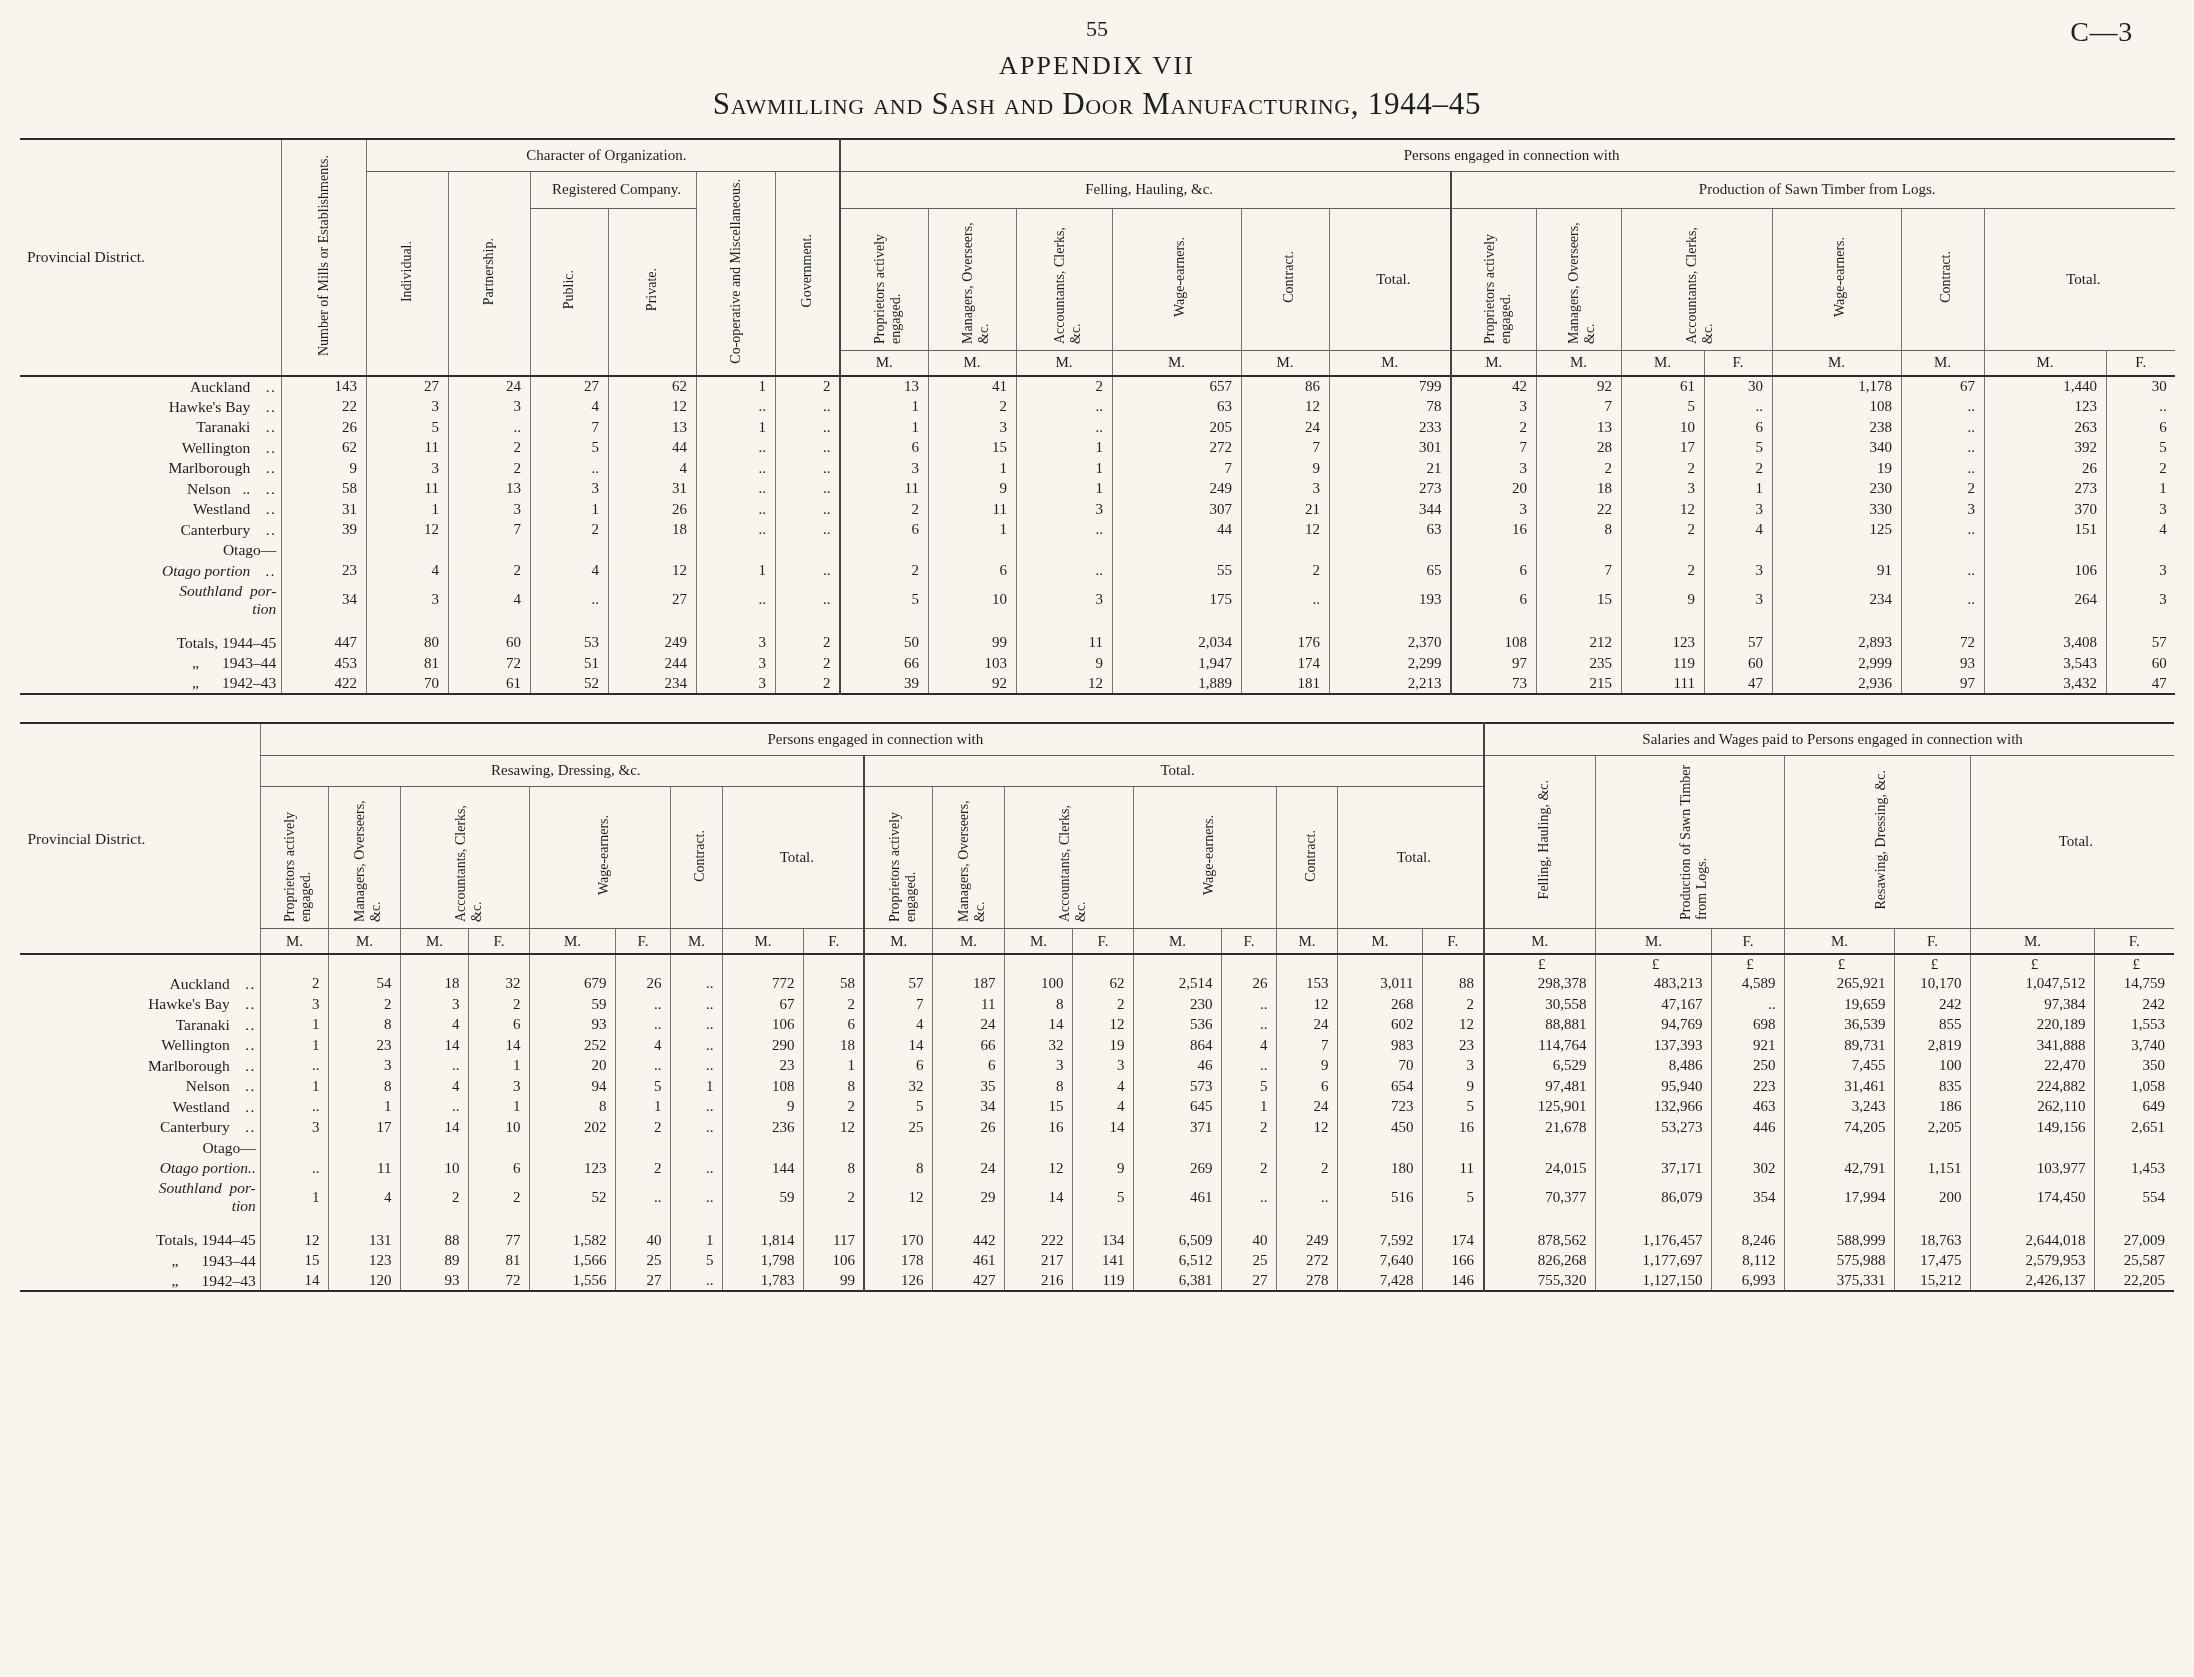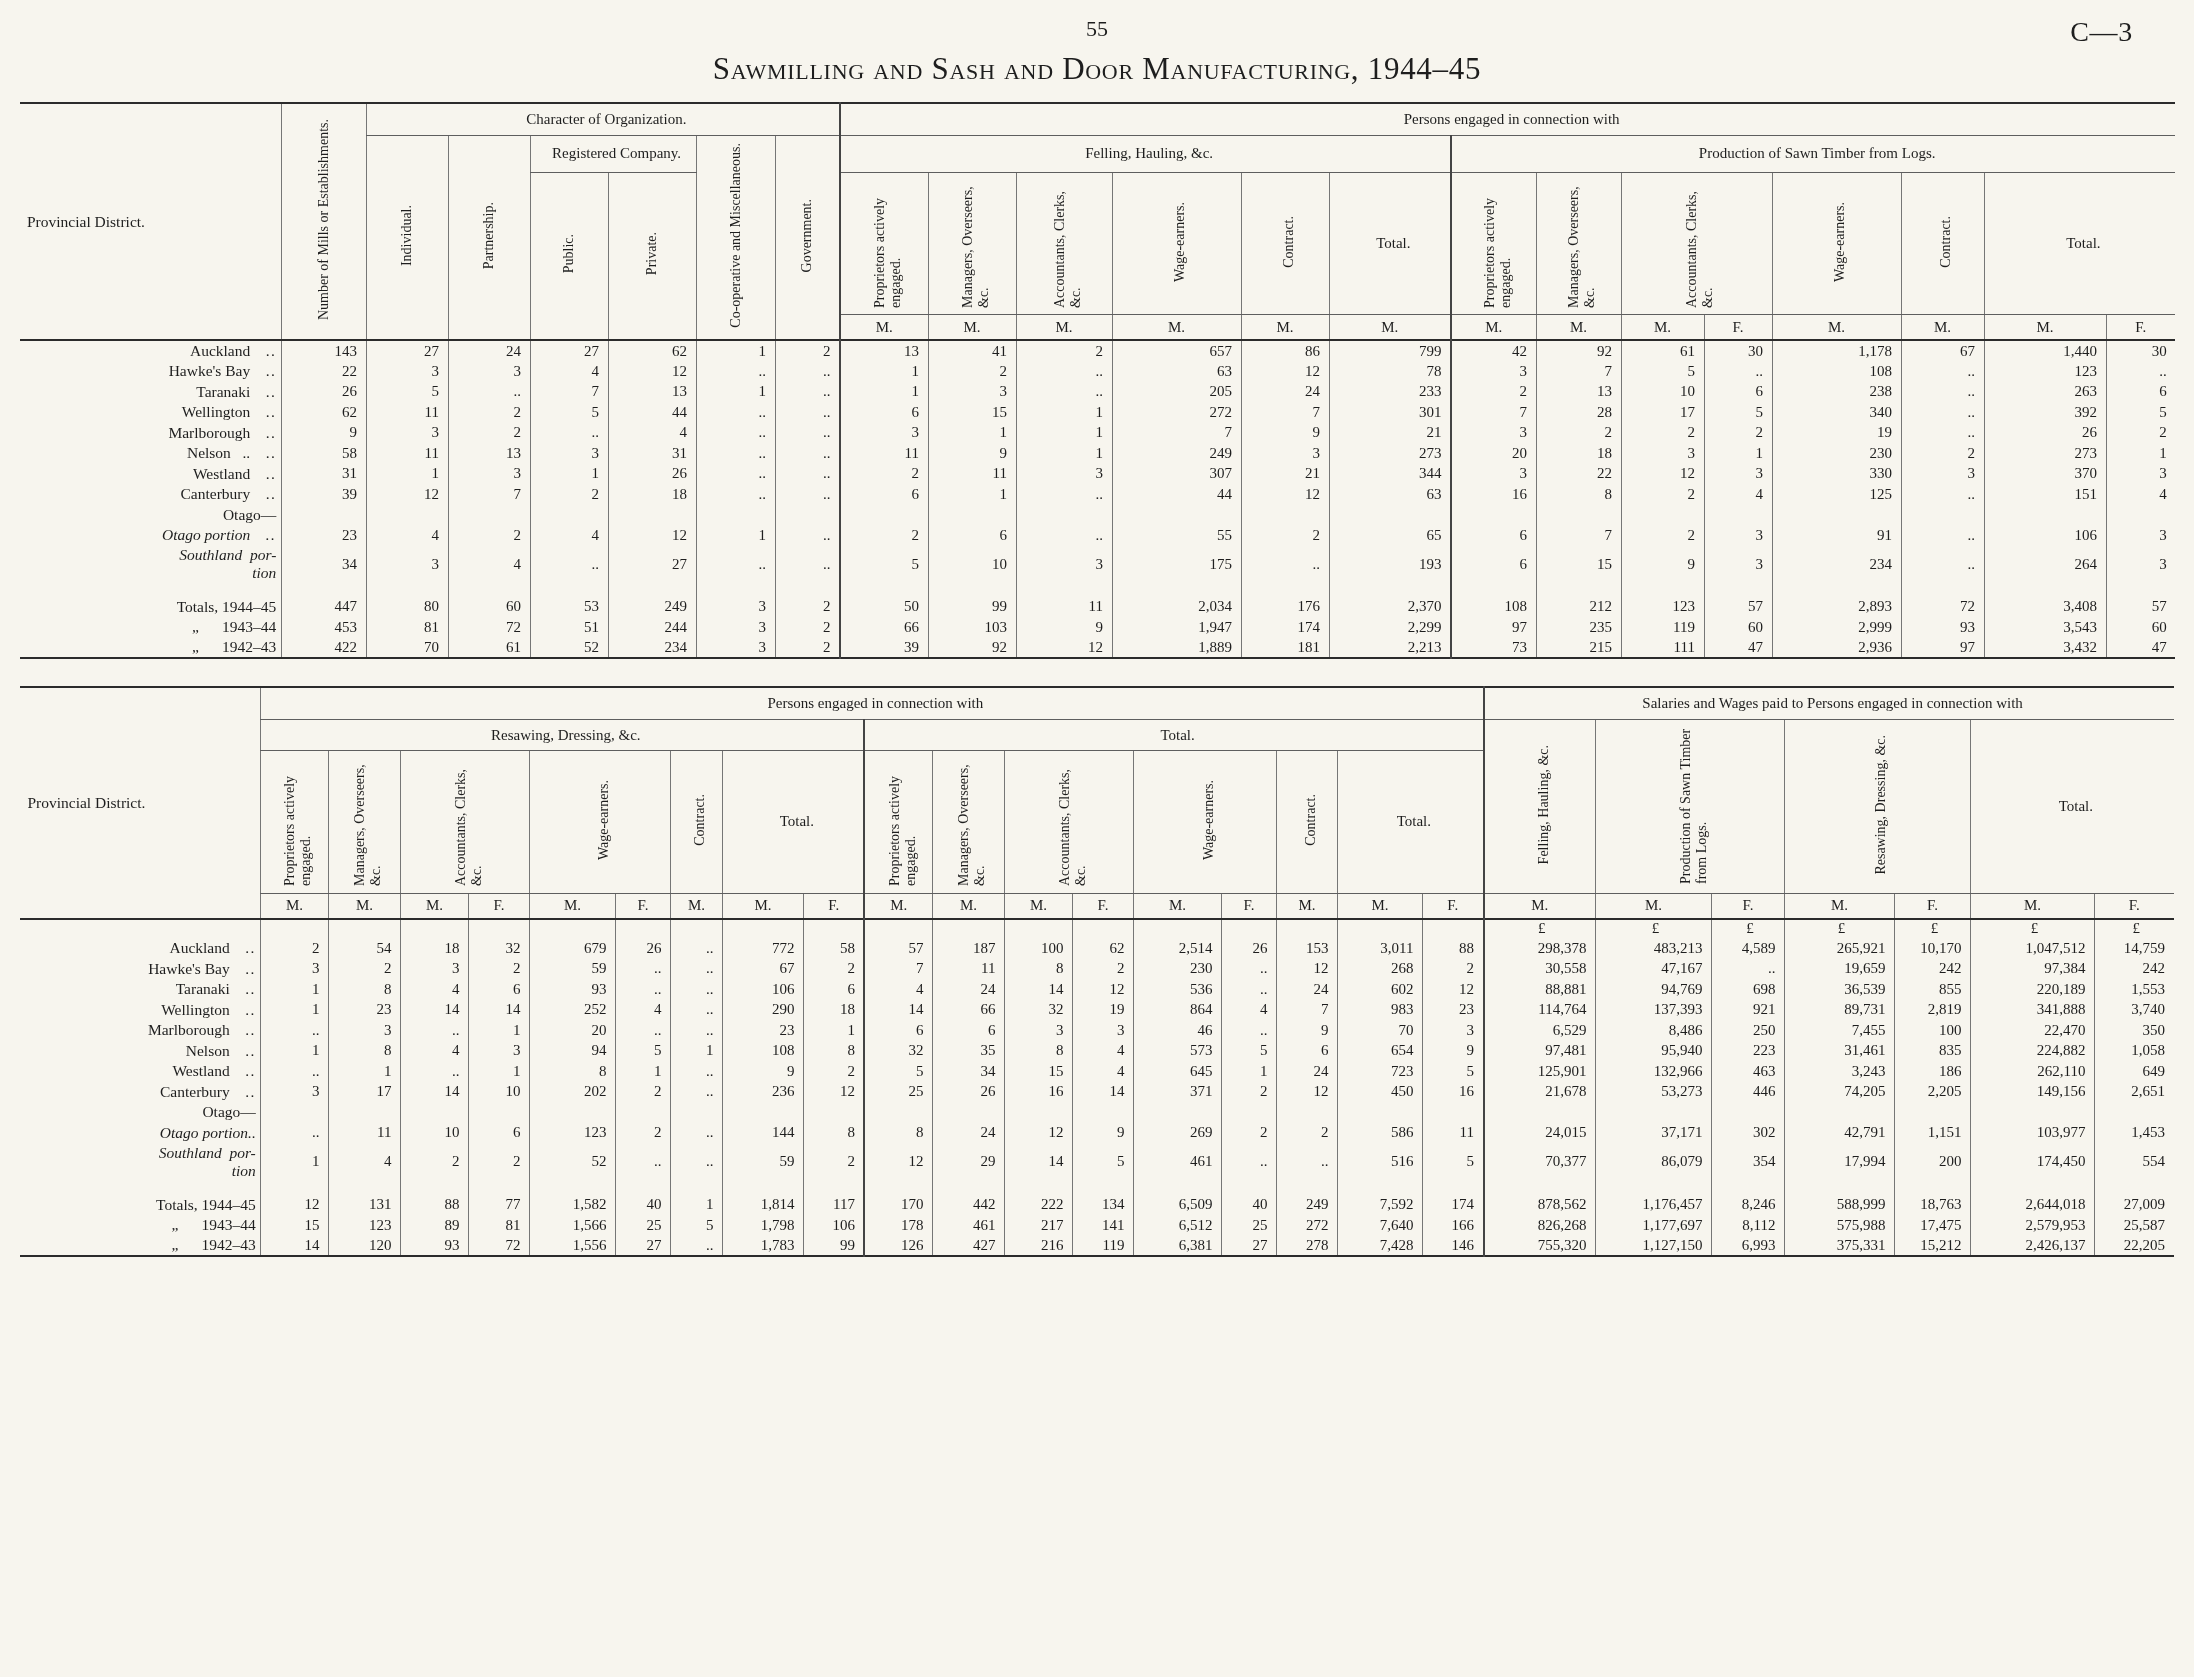--- a/index.html
+++ b/index.html
@@ -67,20 +67,21 @@
   tr.r-units td.num { text-align: center; padding-right: 0; }
 </style>
 </head>
 <body>
 
 <div class="page">
   <div class="page-head">
     <div class="page-number">55</div>
     <div class="doc-ref">C—3</div>
   </div>
+  <div class="title">APPENDIX VII</div>
   <div class="subtitle">Sawmilling and Sash and Door Manufacturing, 1944–45</div>
 
   <table class="stat t1">
     <colgroup>
       <col style="width:261px">
         <col style="width:85px">
       <col style="width:82px">
         <col style="width:82px">
         <col style="width:78px">
         <col style="width:88px">
@@ -892,21 +893,21 @@
           <td class="num">..</td>
           <td class="num">144</td>
           <td class="num">8</td>
           <td class="num dsep">8</td>
           <td class="num">24</td>
           <td class="num">12</td>
           <td class="num">9</td>
           <td class="num">269</td>
           <td class="num">2</td>
           <td class="num">2</td>
-          <td class="num">586</td>
+          <td class="num">180</td>
           <td class="num">11</td>
           <td class="num dsep">24,015</td>
           <td class="num">37,171</td>
           <td class="num">302</td>
           <td class="num">42,791</td>
           <td class="num">1,151</td>
           <td class="num">103,977</td>
           <td class="num">1,453</td>
         </tr>
         <tr class="r-indent">

